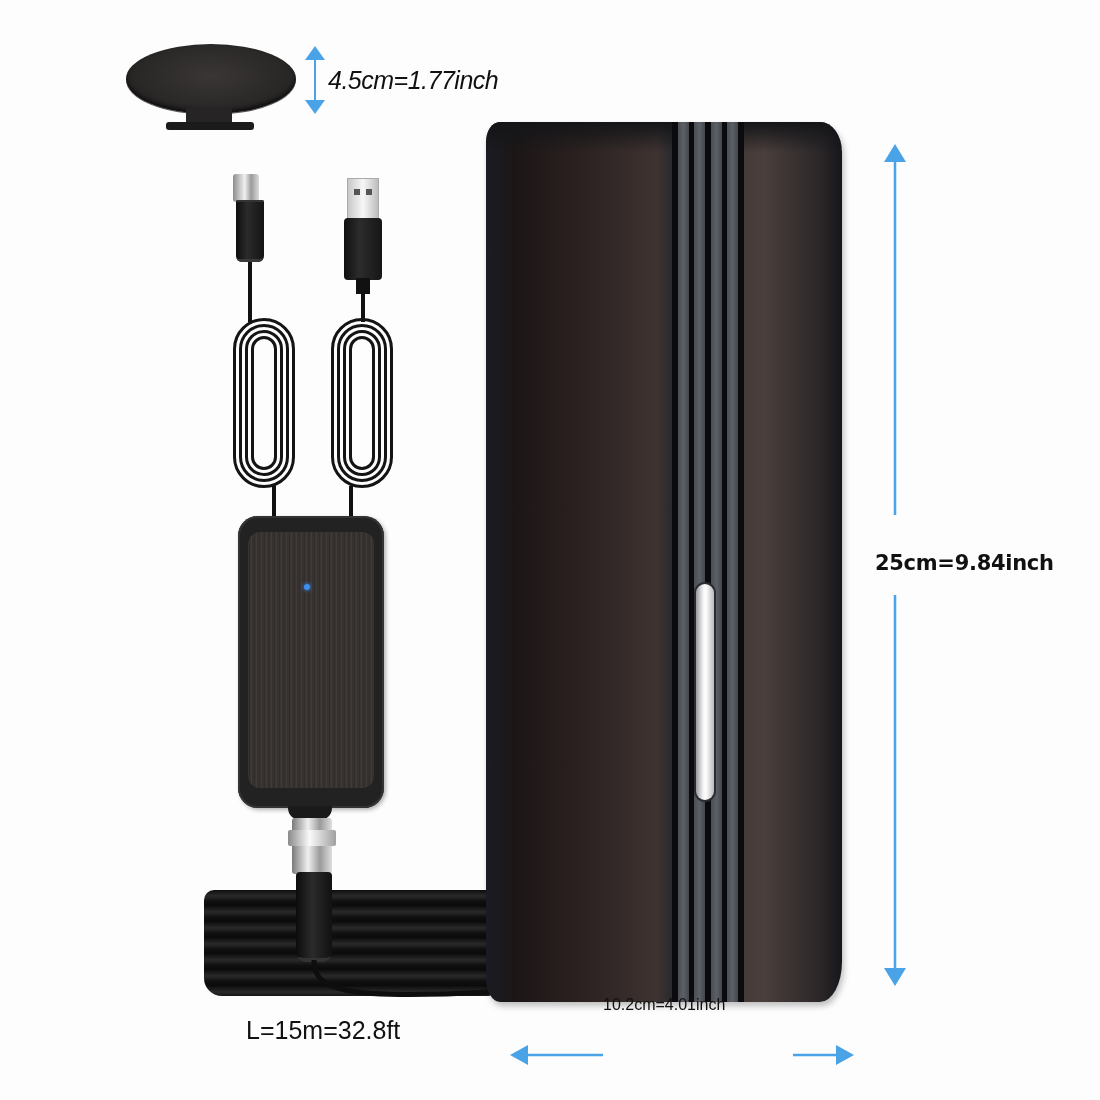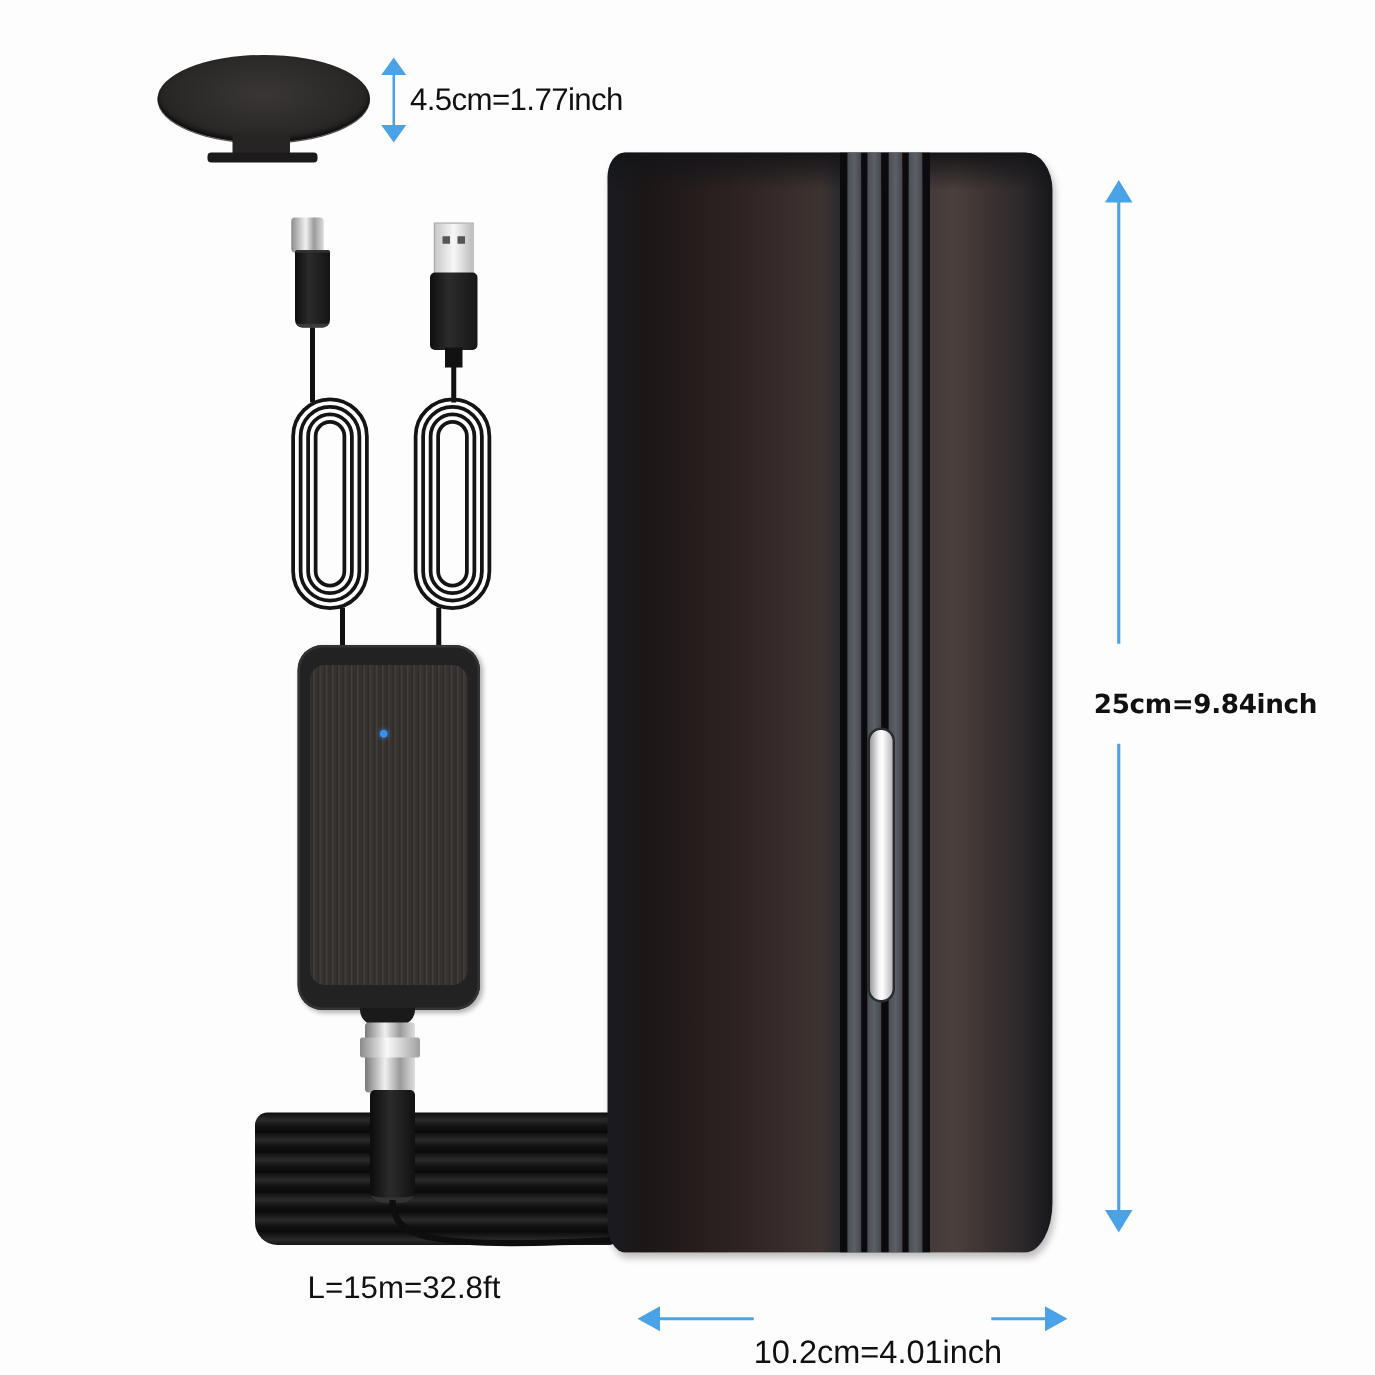--- a/index.html
+++ b/index.html
@@ -73,21 +73,21 @@
 
 <div class="abs cup"></div>
 <div class="abs cup-stem"></div>
 <div class="abs cup-foot"></div>
 
 <svg style="left:300px;top:44px;width:30px;height:72px;">
   <line x1="15" y1="12" x2="15" y2="60" stroke="#4aa3e6" stroke-width="2"></line>
   <polygon points="5,16 15,2 25,16" fill="#4aa3e6"></polygon>
   <polygon points="5,56 15,70 25,56" fill="#4aa3e6"></polygon>
 </svg>
-<div class="label" style="left:328px;top:66px;font-size:25px;letter-spacing:-0.5px;">4.5cm=1.77inch</div>
+<div class="label" style="left:328px;top:66px;font-size:25px;letter-spacing:-0.5px;font-style:italic;">4.5cm=1.77inch</div>
 
 <div class="abs coax-tip"></div>
 <div class="abs coax-body"></div>
 <div class="abs usb-plug">
   <div class="usb-slot" style="left:6px;"></div>
   <div class="usb-slot" style="left:18px;"></div>
 </div>
 <div class="abs usb-body"></div>
 <div class="abs usb-neck"></div>
 
@@ -147,13 +147,13 @@
   <polygon points="4,828 15,846 26,828" fill="#4aa3e6"></polygon>
 </svg>
 <div class="label" style="left:859px;top:551px;font-size:21px;font-weight:bold;font-family:'DejaVu Sans', sans-serif;letter-spacing:-0.3px;margin-left:16px;">25cm=9.84inch</div>
 
 <svg style="left:508px;top:1040px;width:350px;height:30px;">
   <line x1="14" y1="15" x2="95" y2="15" stroke="#4aa3e6" stroke-width="2.5"></line>
   <line x1="285" y1="15" x2="334" y2="15" stroke="#4aa3e6" stroke-width="2.5"></line>
   <polygon points="20,5 2,15 20,25" fill="#4aa3e6"></polygon>
   <polygon points="328,5 346,15 328,25" fill="#4aa3e6"></polygon>
 </svg>
-<div class="label" style="left:603px;top:1066px;font-size:26px;">10.2cm=4.01inch</div>
+<div class="label" style="left:603px;top:996px;font-size:16px;">10.2cm=4.01inch</div>
 
 </body></html>

